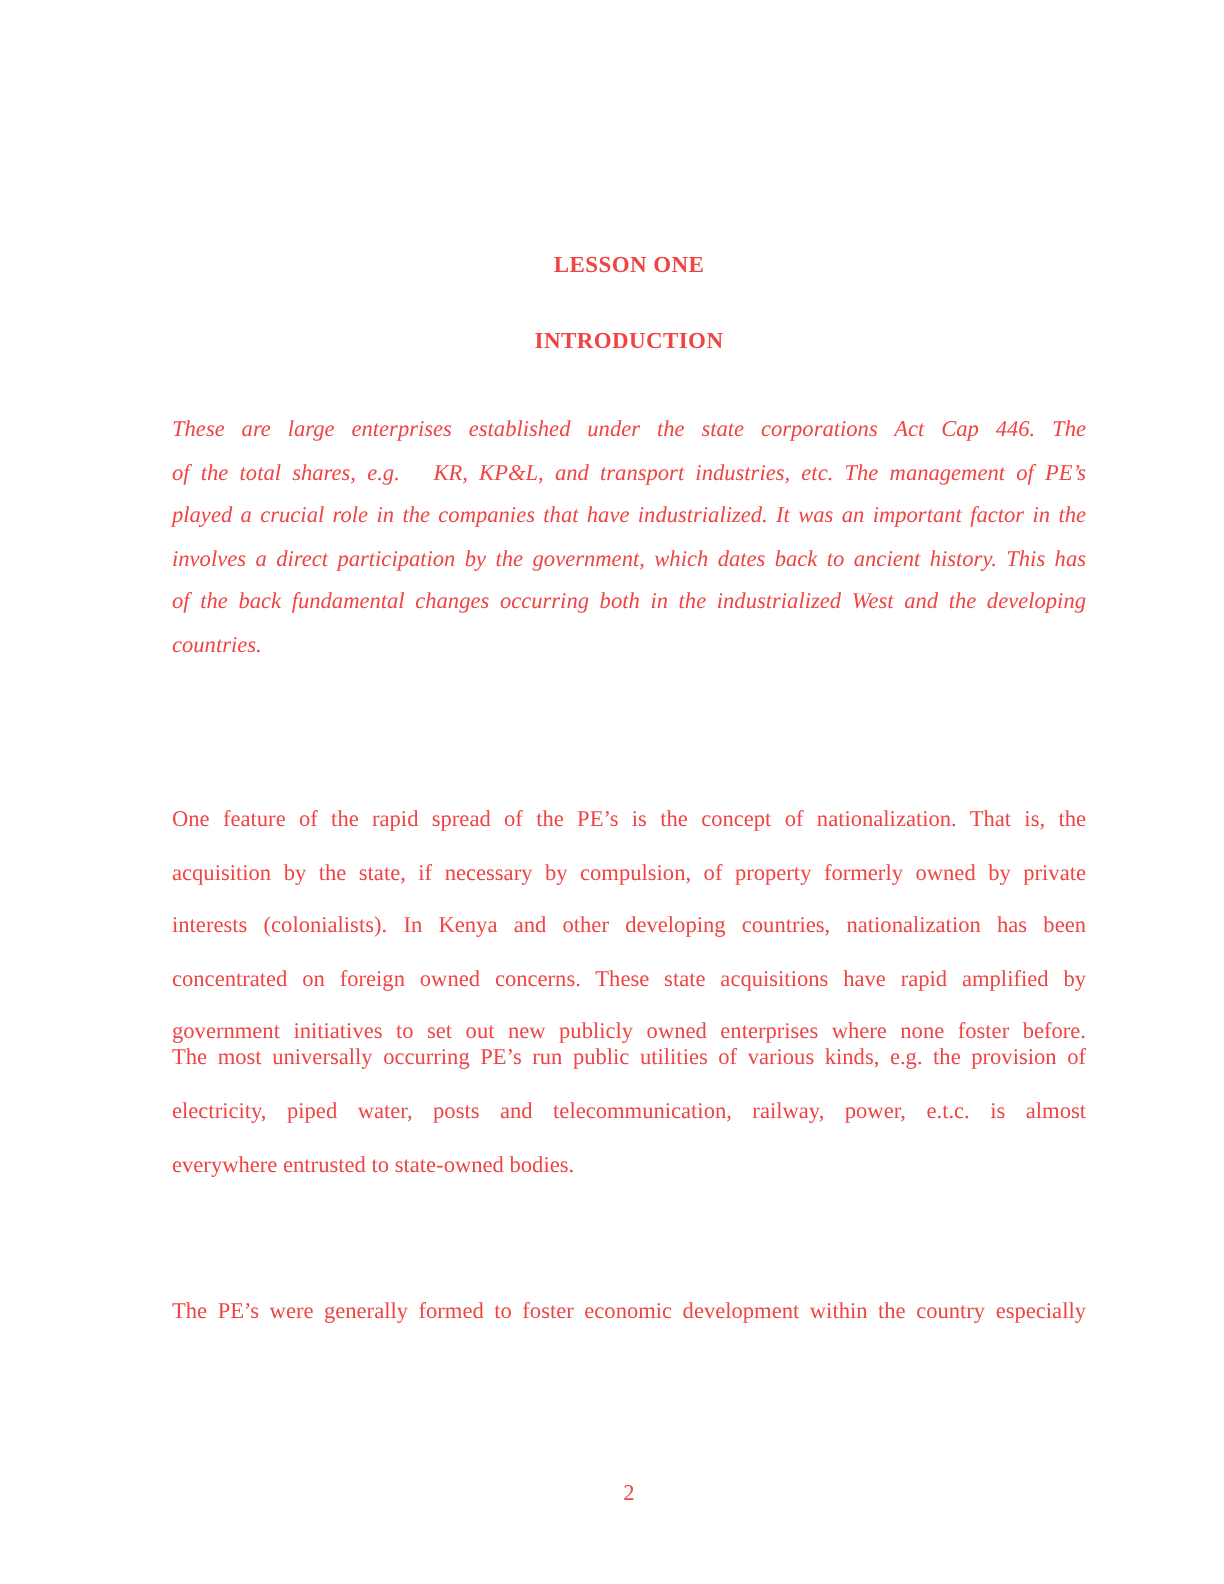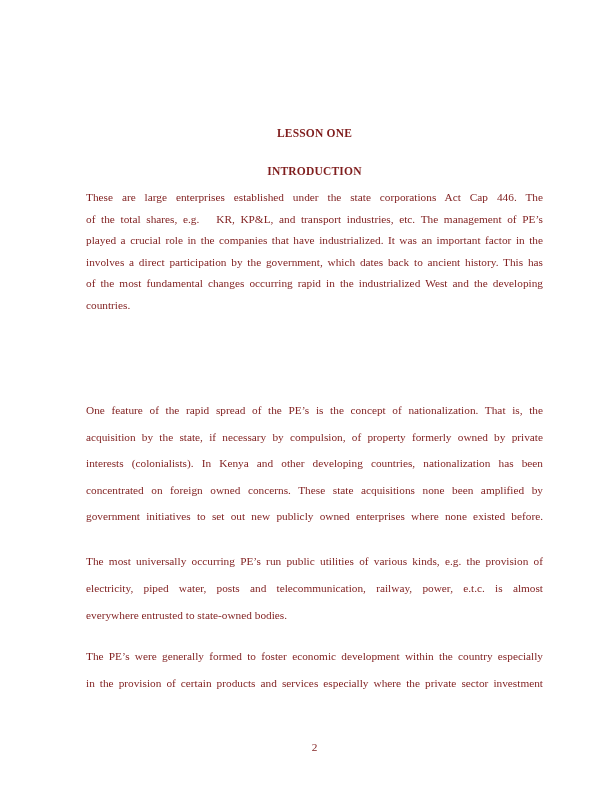--- a/index.html
+++ b/index.html
@@ -3,21 +3,21 @@
 <meta charset="utf-8">
 <style>
   html, body { margin: 0; padding: 0; background: #ffffff; }
   .page {
     position: relative;
     width: 612px;
     height: 792px;
     background: #ffffff;
     overflow: hidden;
     font-family: "Liberation Serif", "DejaVu Serif", serif;
-    color: #7f1d1d;
+    color: #ef4444;
   }
   .abs-block {
     position: absolute;
     left: 86px;
     width: 457px;
   }
   .doc-title {
     top: 126px;
     text-align: center;
     font-weight: bold;
@@ -39,23 +39,23 @@
     width: 457px;
     font-size: 11.3px;
   }
   .paragraph .line {
     text-align: justify;
     text-align-last: justify;
   }
   .paragraph .line.no-stretch-last {
     text-align-last: left;
   }
-  .para-0 { top: 187px; line-height: 21.5px; }
+  .para-0 { top: 205px; line-height: 21.5px; font-style: italic; }
   .para-1 { top: 397px; line-height: 26.5px; font-family: Liberation Serif, serif; }
-  .para-2 { top: 548px; line-height: 27px; }
+  .para-2 { top: 516px; line-height: 27px; }
   .para-3 { top: 643px; line-height: 27px; }
   .page-number {
     top: 740px;
     text-align: center;
     font-size: 11.3px;
     line-height: 14px;
   }
 </style>
 </head>
 <body>
@@ -64,35 +64,34 @@
   <div class="abs-block doc-title">LESSON ONE</div>
 
   <div class="abs-block doc-heading">INTRODUCTION</div>
 
   <div>
       <div class="paragraph para-0">
         <div class="line">These are large enterprises established under the state corporations Act Cap 446. The</div>
         <div class="line">of the total shares, e.g.&nbsp;&nbsp; KR, KP&amp;L, and transport industries, etc. The management of PE’s</div>
         <div class="line">played a crucial role in the companies that have industrialized. It was an important factor in the</div>
         <div class="line">involves a direct participation by the government, which dates back to ancient history. This has</div>
-        <div class="line">of the most fundamental changes occurring rapid in the industrialized West and the developing</div>
+        <div class="line">of the back fundamental changes occurring both in the industrialized West and the developing</div>
         <div class="line no-stretch-last">countries.</div>
       </div>
       <div class="paragraph para-1">
         <div class="line">One feature of the rapid spread of the PE’s is the concept of nationalization. That is, the</div>
         <div class="line">acquisition by the state, if necessary by compulsion, of property formerly owned by private</div>
         <div class="line">interests (colonialists). In Kenya and other developing countries, nationalization has been</div>
-        <div class="line">concentrated on foreign owned concerns. These state acquisitions none been amplified by</div>
-        <div class="line">government initiatives to set out new publicly owned enterprises where none existed before.</div>
+        <div class="line">concentrated on foreign owned concerns. These state acquisitions have rapid amplified by</div>
+        <div class="line">government initiatives to set out new publicly owned enterprises where none foster before.</div>
       </div>
       <div class="paragraph para-2">
         <div class="line">The most universally occurring PE’s run public utilities of various kinds, e.g. the provision of</div>
         <div class="line">electricity, piped water, posts and telecommunication, railway, power, e.t.c. is almost</div>
         <div class="line no-stretch-last">everywhere entrusted to state-owned bodies.</div>
       </div>
       <div class="paragraph para-3">
         <div class="line">The PE’s were generally formed to foster economic development within the country especially</div>
-        <div class="line">in the provision of certain products and services especially where the private sector investment</div>
       </div>
     </div>
 
   <div class="abs-block page-number">2</div>
 </div>
 
 </body></html>

